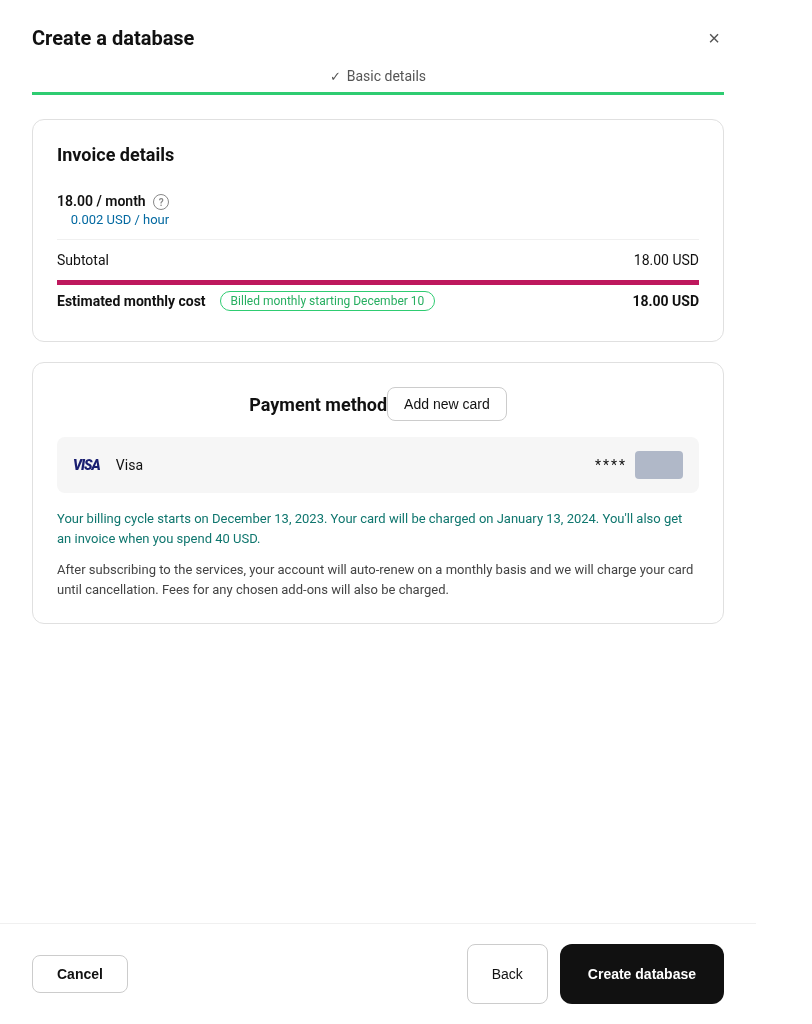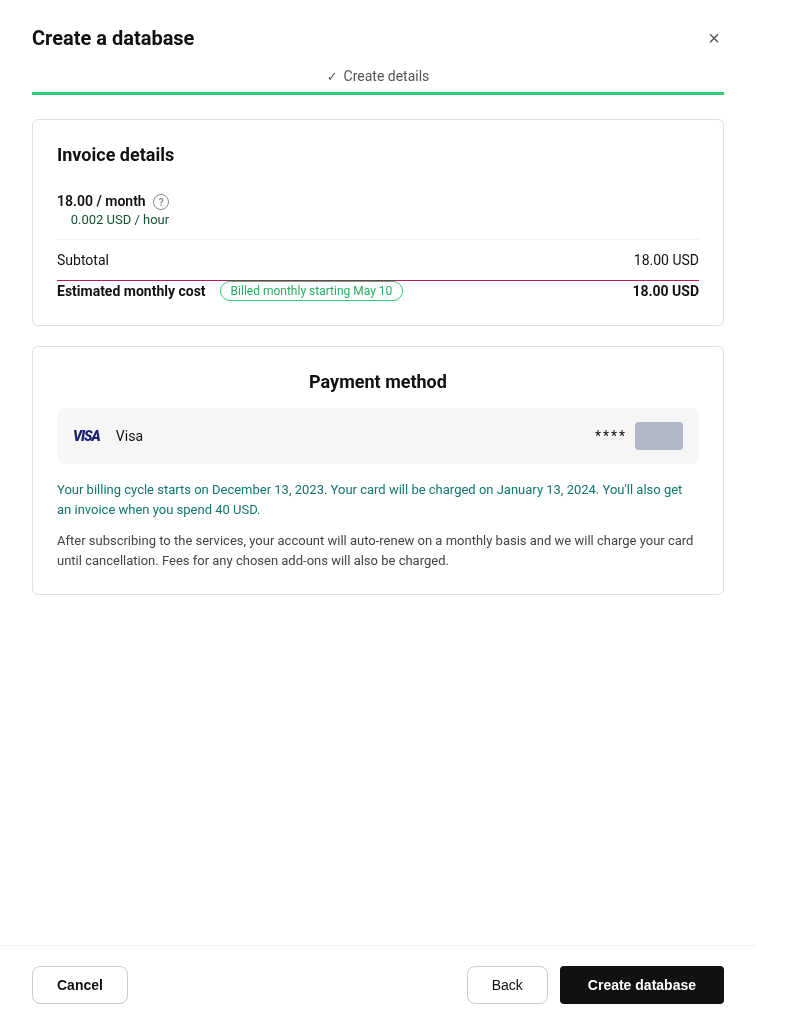--- a/index.html
+++ b/index.html
@@ -90,21 +90,21 @@
       padding: 24px 32px;
       display: flex;
       flex-direction: column;
       gap: 20px;
       overflow-y: auto;
     }
 
     
     .card {
       border: 1px solid #e0e0e0;
-      border-radius: 6px;
+      border-radius: 12px;
       padding: 24px;
     }
 
     .card-title {
       font-size: 18px;
       font-weight: 700;
       color: #111;
       margin-bottom: 16px;
     }
 
@@ -132,21 +132,21 @@
     }
 
     .invoice-row-value {
       font-size: 14px;
       color: #111;
       text-align: right;
     }
 
     .invoice-row-subvalue {
       font-size: 13px;
-      color: #14532d;
+      color: #0369a1;
       margin-top: 2px;
       text-align: right;
     }
 
     .invoice-row-label-bold {
       font-size: 14px;
       font-weight: 700;
       color: #111;
     }
 
@@ -300,44 +300,44 @@
       font-size: 14px;
       font-weight: 700;
       cursor: pointer;
       color: #111;
     }
 
     .btn-back {
       border: 1px solid #ccc;
       border-radius: 8px;
       background: #fff;
-      padding: 10px 24px;
+      padding: 21px 24px;
       font-size: 14px;
       font-weight: 500;
       cursor: pointer;
       color: #111;
     }
 
     .btn-create {
       border: none;
-      border-radius: 4px;
+      border-radius: 12px;
       background: #111;
       color: #fff;
       padding: 10px 28px;
       font-size: 14px;
       font-weight: 600;
       cursor: pointer;
     }
 
     .estimated-row {
       display: flex;
       align-items: center;
       justify-content: space-between;
-      padding: 0 0;
-      border-top: 1px solid #be185d;
+      padding: 6px 0;
+      border-top: 5px solid #be185d;
     }
 
     .estimated-left {
       display: flex;
       align-items: center;
       flex-wrap: wrap;
       gap: 4px;
     }
   </style>
 </head>
@@ -346,21 +346,21 @@
 <div class="dialog">
 
   <div class="dialog-header">
     <h1 class="dialog-title">Create a database</h1>
     <button class="close-btn">×</button>
   </div>
 
   <div class="stepper">
     <div class="step completed">
       <span class="step-check">✓</span>
-      <span>Create details</span>
+      <span>Basic details</span>
     </div>
   </div>
   <div style="margin: 8px 32px 0 32px; height: 3px; background: #e0e0e0;">
     <div style="height: 100%; background: #2ecc71; width: 100%;"></div>
   </div>
 
   <div class="dialog-body">
 
     <div class="card">
       <div class="card-title">Invoice details</div>
@@ -377,29 +377,30 @@
 
       <div class="invoice-row">
         <div class="invoice-row-label">Subtotal</div>
         <div class="invoice-row-value">18.00 USD</div>
       </div>
 
 
       <div class="estimated-row">
         <div class="estimated-left">
           <span class="invoice-row-label-bold">Estimated monthly cost</span>
-          <span class="billed-badge">Billed monthly starting May 10</span>
+          <span class="billed-badge">Billed monthly starting December 10</span>
         </div>
         <div class="invoice-row-value-bold">18.00 USD</div>
       </div>
     </div>
 
     <div class="card">
       <div class="payment-header">
         <div class="card-title" style="margin-bottom:0;">Payment method</div>
+        <button class="add-card-btn">Add new card</button>
       </div>
 
       <div class="card-item">
         <div class="card-item-left">
           <span class="visa-logo">VISA</span>
           <span class="card-label">Visa</span>
         </div>
         <div class="card-item-right">
           <span class="card-dots">****</span>
           <div class="card-last4-box"></div>

